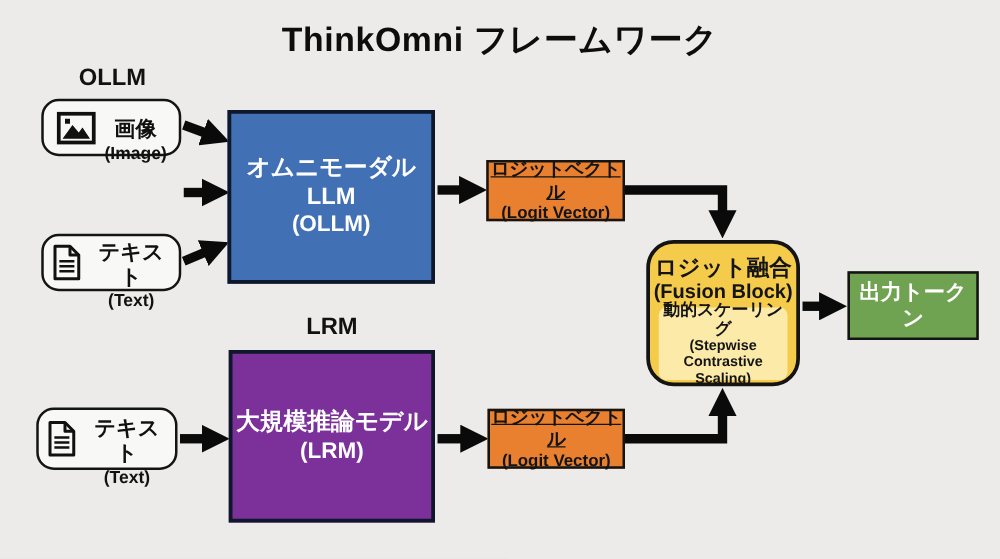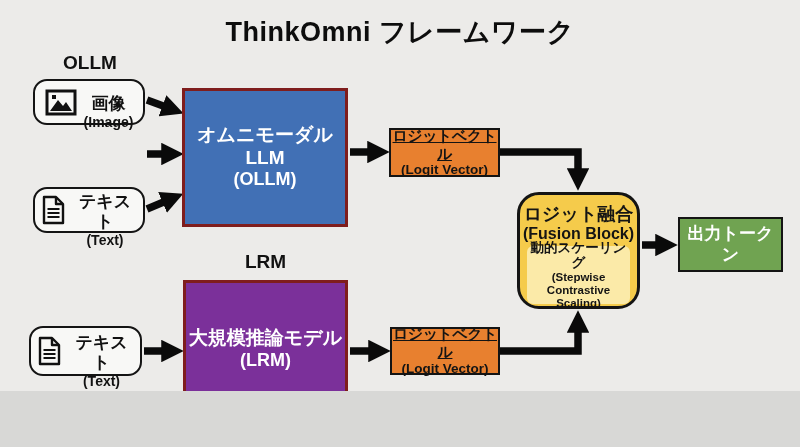--- a/index.html
+++ b/index.html
@@ -2,21 +2,21 @@
 <html style="--background: #ECEBE9; --io_bg: #F8F8F6; --blue: #4170B5; --purple: #7B309A; --orange: #E8802F; --yellow: #F5CB4B; --yellow_inner: #FBEAA8; --green: #70A351; --arrow: #0A0A0A;"><head>
 <meta charset="utf-8">
 <style>
   html,body{margin:0;padding:0;}
   body{
     font-family:"Liberation Sans","DejaVu Sans",sans-serif;
     background:#d8d8d6;
   }
   .stage{
     position:relative;
-    width:800px;height:391px;
+    width:800px;height:447px;
     background:var(--background);
     overflow:hidden;
   }
   .title{
     position:absolute;left:0;top:14px;width:800px;
     text-align:center;
     font-size:27px;font-weight:bold;color:#0d0d0d;
     letter-spacing:0.5px;
     margin:0;
   }
@@ -40,21 +40,21 @@
     flex-direction:row;gap:7px;
     background:var(--io_bg);
     border:2.5px solid #141414;
     border-radius:14px;
     padding:0 6px;
   }
   .io-box .txt{display:flex;flex-direction:column;align-items:center;}
   .io-box .jp{font-size:17px;color:#111;margin-top:20px;}
   .io-box .en{font-size:14px;color:#111;}
   .icon{display:flex;align-items:center;justify-content:center;}
-  .big-box{border:3px solid #7f1d1d;color:#fff;}
+  .big-box{border:3px solid #0f172a;color:#fff;}
   .big-box .jp{font-size:19px;}
   .big-box .en{font-size:18px;}
   .ollm-box{background:var(--blue);}
   .lrm-box{background:var(--purple);}
   .logit-box{
     background:var(--orange);
     border:2.5px solid #141414;color:#141414;
   }
   .logit-box .jp{font-size:15px;letter-spacing:-0.5px;text-decoration:underline;}
   .logit-box .en{font-size:13.5px;}

